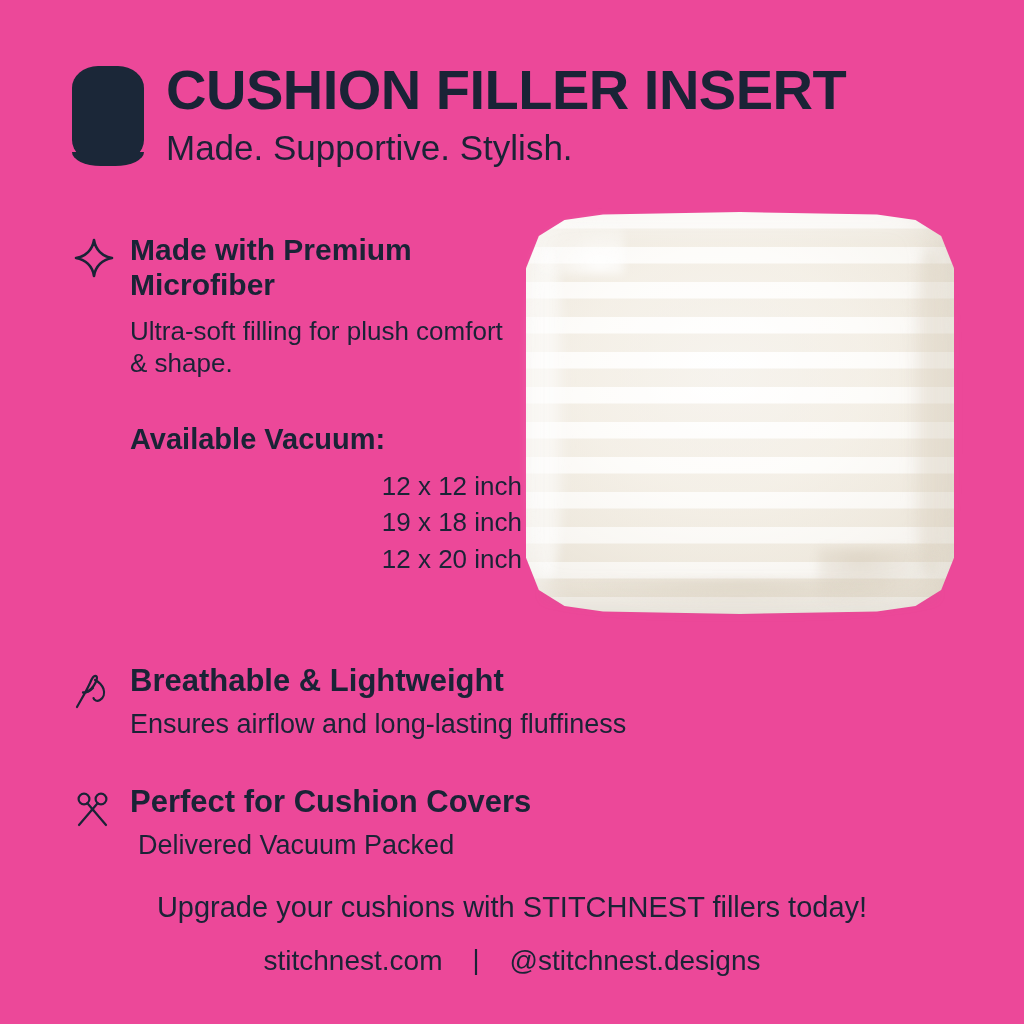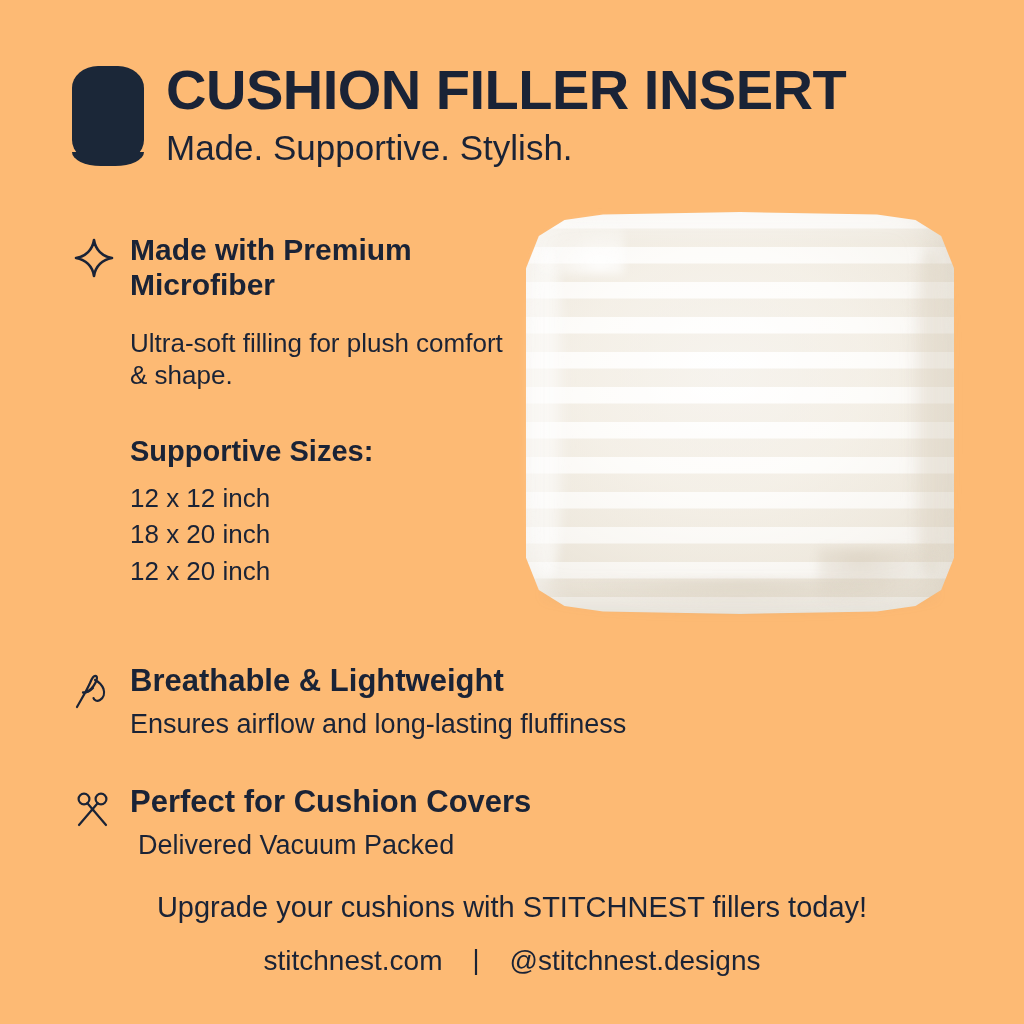--- a/index.html
+++ b/index.html
@@ -13,21 +13,21 @@
     background: #FCF2E4;
     font-family: "Liberation Sans", sans-serif;
     color: #1A2336;
     -webkit-font-smoothing: antialiased;
   }
 
   #poster {
     position: relative;
     width: 1024px;
     height: 1024px;
-    background: #fdba74;
+    background: #ec4899;
   }
 
   
   #header {
     position: absolute;
     left: 72px;
     top: 60px;
     width: 890px;
     display: flex;
     align-items: flex-start;
@@ -101,36 +101,37 @@
     font-size: 30px;
     font-weight: bold;
     line-height: 1.17;
     color: #1A2336;
   }
   .feature-desc {
     font-size: 26px;
     font-weight: normal;
     line-height: 1.22;
     color: #1A2336;
-    margin-top: 26px;
+    margin-top: 14px;
   }
 
   
   #sizes-block {
     margin-top: 44px;
     margin-left: 58px;
   }
   #sizes-heading {
     font-size: 29px;
     font-weight: bold;
     color: #1A2336;
     line-height: 1.1;
   }
   #sizes-list {
     margin-top: 12px;
+    text-align: right;
   }
   .size-row {
     font-size: 26px;
     line-height: 1.42;
     color: #1A2336;
     white-space: nowrap;
   }
 
   
   #lower {
@@ -338,24 +339,24 @@
           <path d="M20 2 C21.4 11.6 28.4 18.6 38 20 C28.4 21.4 21.4 28.4 20 38 C18.6 28.4 11.6 21.4 2 20 C11.6 18.6 18.6 11.6 20 2 Z" fill="none" stroke="#1A2336" stroke-width="2.6" stroke-linejoin="round"></path>
         </svg>
       </div>
       <div class="feature-body">
         <div class="feature-title">Made with Premium Microfiber</div>
         <div class="feature-desc">Ultra-soft filling for plush comfort &amp; shape.</div>
       </div>
     </div>
 
     <div id="sizes-block">
-      <div id="sizes-heading">Supportive Sizes:</div>
+      <div id="sizes-heading">Available Vacuum:</div>
       <div id="sizes-list">
         <div class="size-row">12 x 12 inch</div>
-        <div class="size-row">18 x 20 inch</div>
+        <div class="size-row">19 x 18 inch</div>
         <div class="size-row">12 x 20 inch</div>
       </div>
     </div>
 
   </div>
 
   <div id="lower">
 
     <div class="feature-wide">
       <div class="feature-icon">

